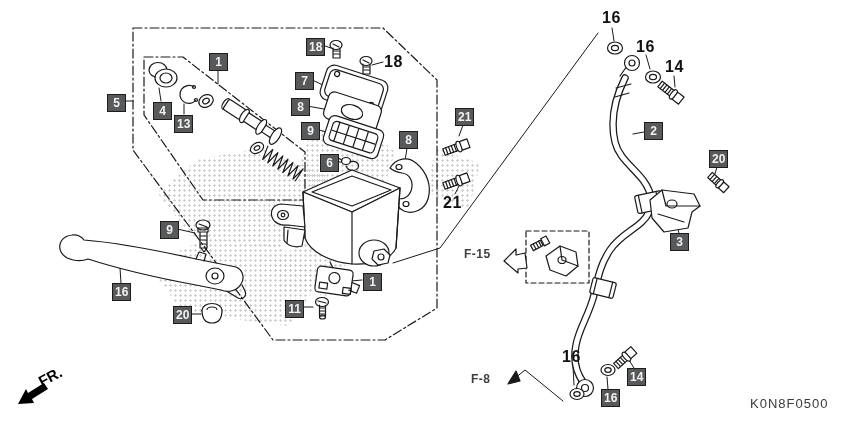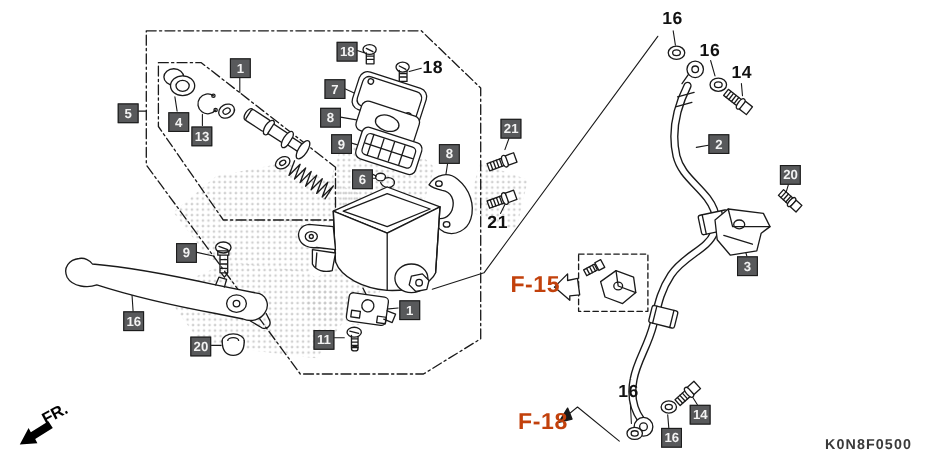--- a/index.html
+++ b/index.html
@@ -17,26 +17,26 @@
     position:absolute;z-index:3;
     background:#58595b;color:#f2f2f2;border:1px solid #1c1c1c;
     font-size:12px;font-weight:bold;line-height:14px;
     min-width:13px;padding:1px 2px;text-align:center;
   }
   .tlabel{
     position:absolute;z-index:3;color:#111;
     font-size:16px;font-weight:600;letter-spacing:.5px;
   }
   .sref{
-    position:absolute;z-index:3;color:#c2410c;
-    font-size:21px;font-weight:800;letter-spacing:.5px;
+    position:absolute;z-index:3;color:#404040;
+    font-size:12px;font-weight:800;letter-spacing:.5px;
   }
   .code{
     position:absolute;z-index:3;color:#3a3a3a;
-    font-size:13px;font-weight:700;letter-spacing:1px;
+    font-size:13px;font-weight:400;letter-spacing:1px;
   }
   .fr{
     position:absolute;z-index:3;color:#000;
     font-size:15px;font-weight:800;transform:rotate(-28deg);
   }
 </style>
 </head>
 <body>
 
 <div id="stage">
@@ -297,19 +297,19 @@
   <div class="plabel" style="left:601px;top:389px">16</div>
 
   <div class="tlabel" style="left:384px;top:53px">18</div>
   <div class="tlabel" style="left:443px;top:194px">21</div>
   <div class="tlabel" style="left:602px;top:9px">16</div>
   <div class="tlabel" style="left:636px;top:38px">16</div>
   <div class="tlabel" style="left:665px;top:58px">14</div>
   <div class="tlabel" style="left:562px;top:348px">16</div>
 
   <div class="sref" style="left:464px;top:247px">F-15</div>
-  <div class="sref" style="left:471px;top:372px">F-18</div>
+  <div class="sref" style="left:471px;top:372px">F-8</div>
 
   <div class="code" style="left:750px;top:396px">K0N8F0500</div>
 
   <div class="fr" style="left:38px;top:368px">FR.</div>
 
 </div>
 
 </body></html>

